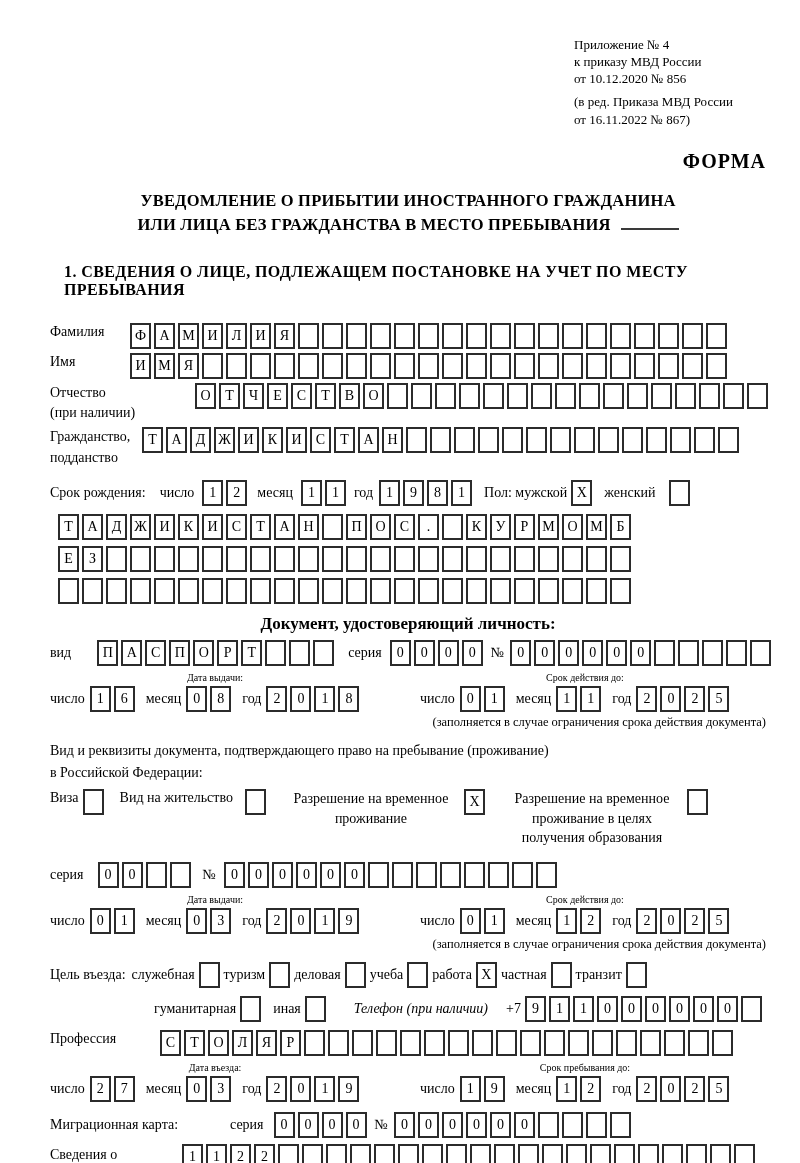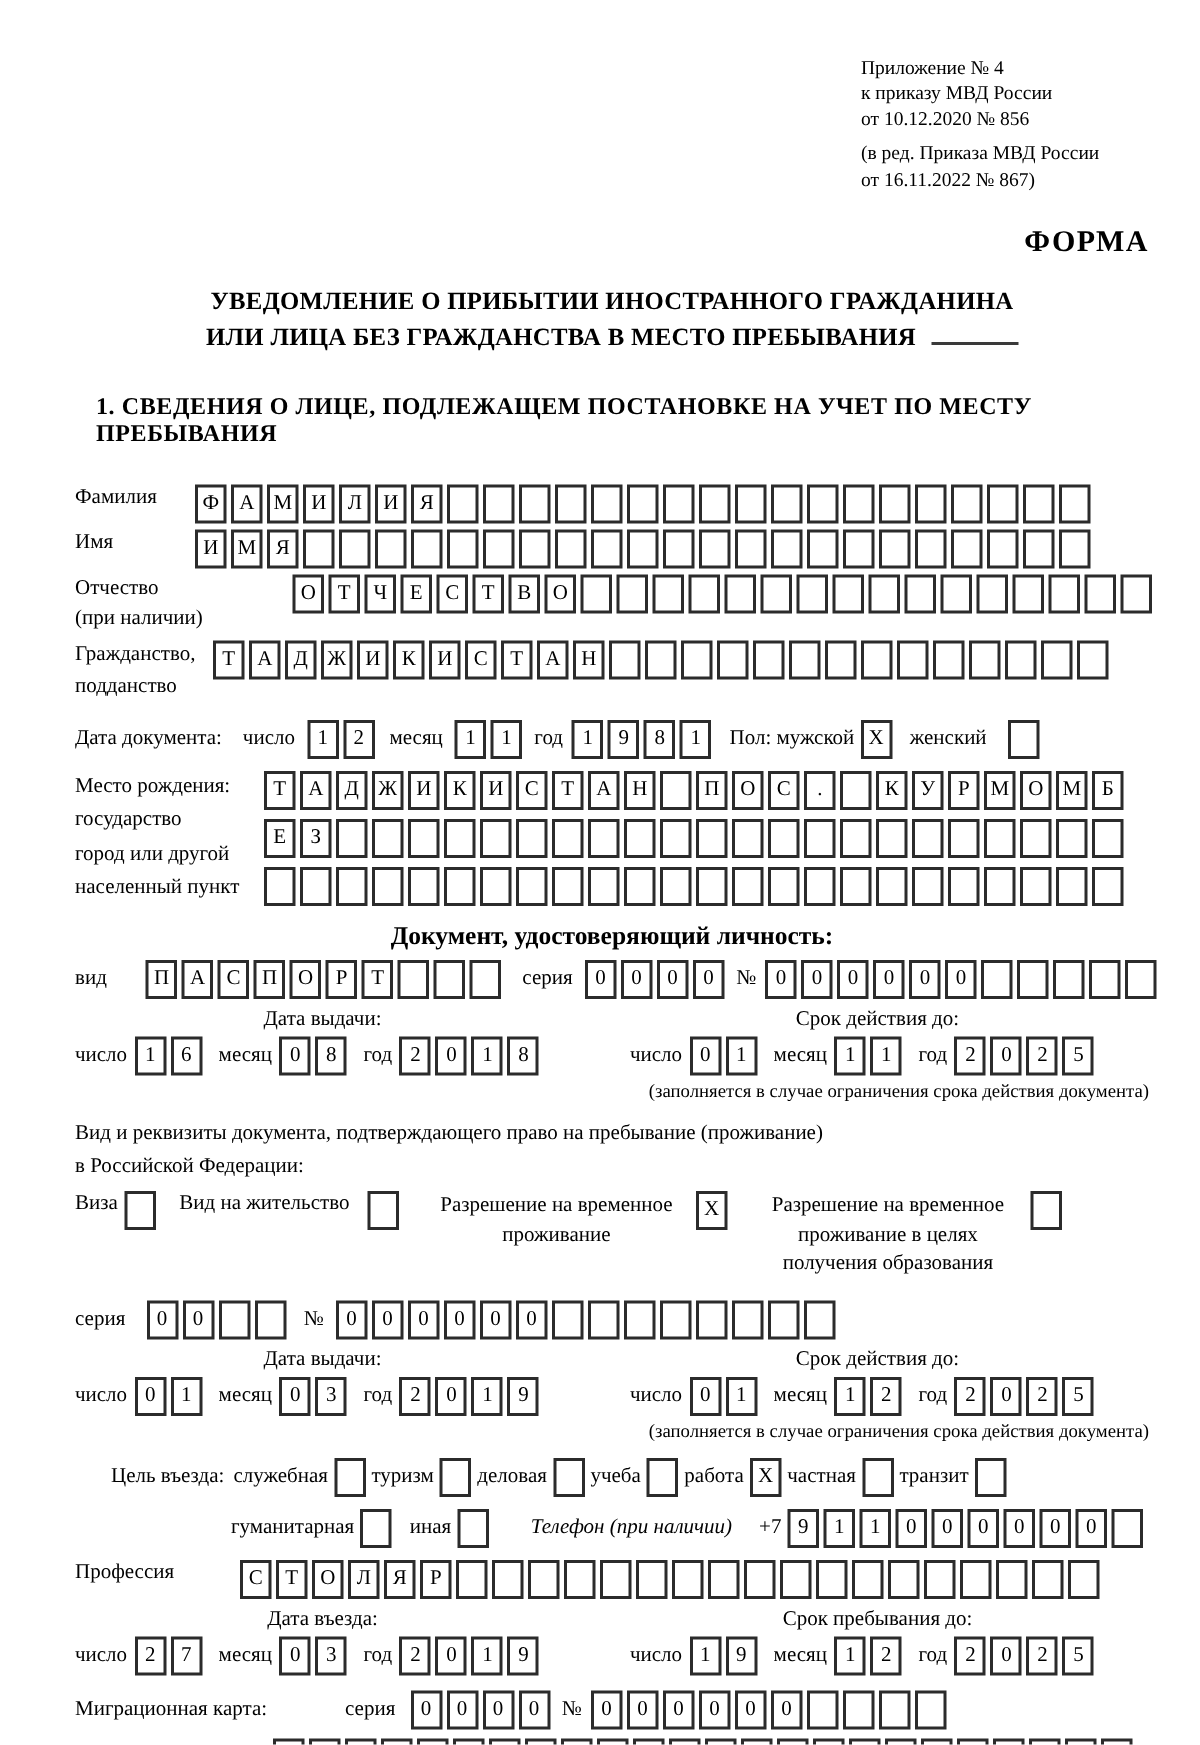--- a/index.html
+++ b/index.html
@@ -30,21 +30,21 @@
   .w80{width:80px;flex:0 0 auto;}
   .w90{width:92px;flex:0 0 auto;}
   .w145{width:145px;flex:0 0 auto;}
   .w115{width:118px;flex:0 0 auto;}
   .w110{width:110px;flex:0 0 auto;}
   .w150{width:152px;flex:0 0 auto;}
   .stack{display:flex;flex-direction:column;gap:6px;}
   .mt8{margin-top:8px;}
   .doc-heading{text-align:center;font-weight:bold;font-size:17px;margin:10px 0 6px 0;}
   
-  .date-headings{display:flex;font-size:14px;margin-top:6px;}
+  .date-headings{display:flex;font-size:10px;margin-top:6px;}
   .date-headings .dh1{width:330px;text-align:center;}
   .date-headings .dh2{width:330px;text-align:center;margin-left:40px;}
   .dates-row{display:flex;align-items:center;margin-top:3px;}
   .dgroup{display:flex;align-items:center;gap:5px;width:330px;}
   .dgroup .gsp{margin-left:6px;}
   .ml40{margin-left:40px;}
   .note-right{font-size:12.5px;text-align:right;margin:3px 0 10px 0;}
   .para{font-size:14px;line-height:1.55;margin-top:4px;}
   .types{align-items:flex-start;margin-top:6px;margin-bottom:10px;}
   .typelbl{font-size:14px;line-height:1.4;text-align:center;}
@@ -204,21 +204,21 @@
         <span class="cell"></span>
         <span class="cell"></span>
         <span class="cell"></span>
         <span class="cell"></span>
         <span class="cell"></span>
         <span class="cell"></span>
       </span>
   </div>
 
   <div class="purpose-row" style="margin-top:12px;">
-    <span class="pl">Дата документа:</span>
+    <span class="pl">Срок рождения:</span>
     <span class="pl" style="margin-left:14px;">число</span>
     <span class="boxes" style="margin-left:8px;">
         <span class="cell">1</span>
         <span class="cell">2</span>
       </span>
     <span class="pl" style="margin-left:10px;">месяц</span>
     <span class="boxes" style="margin-left:8px;">
         <span class="cell">1</span>
         <span class="cell">1</span>
       </span>
@@ -229,26 +229,20 @@
         <span class="cell">8</span>
         <span class="cell">1</span>
       </span>
     <span class="pl" style="margin-left:12px;">Пол: мужской</span>
     <span class="cell cb">X</span>
     <span class="pl" style="margin-left:8px;">женский</span>
     <span class="cell cb" style="margin-left:14px;"></span>
   </div>
 
   <div class="row mt8">
-    <span class="lbl2 w115" style="line-height:1.6;">
-      <span>Место рождения:</span><br>
-      <span>государство</span><br>
-      <span>город или другой</span><br>
-      <span>населенный пункт</span>
-    </span>
     <span class="stack" style="margin-left:8px;">
       <span class="boxes">
           <span class="cell">Т</span>
           <span class="cell">А</span>
           <span class="cell">Д</span>
           <span class="cell">Ж</span>
           <span class="cell">И</span>
           <span class="cell">К</span>
           <span class="cell">И</span>
           <span class="cell">С</span>
@@ -491,21 +485,21 @@
       <span class="boxes">
           <span class="cell">2</span>
           <span class="cell">0</span>
           <span class="cell">2</span>
           <span class="cell">5</span>
         </span>
     </span>
   </div>
   <div class="note-right">(заполняется в случае ограничения срока действия документа)</div>
 
-  <div class="purpose-row" style="margin-top:2px;margin-left:24px;">
+  <div class="purpose-row" style="margin-top:2px;">
     <span class="pl">Цель въезда:</span>
     <span class="pl" style="margin-left:6px;text-align:right;">служебная</span>
     <span class="cell cb"></span>
     <span class="pl">туризм</span>
     <span class="cell cb"></span>
     <span class="pl">деловая</span>
     <span class="cell cb"></span>
     <span class="pl">учеба</span>
     <span class="cell cb"></span>
     <span class="pl">работа</span>

